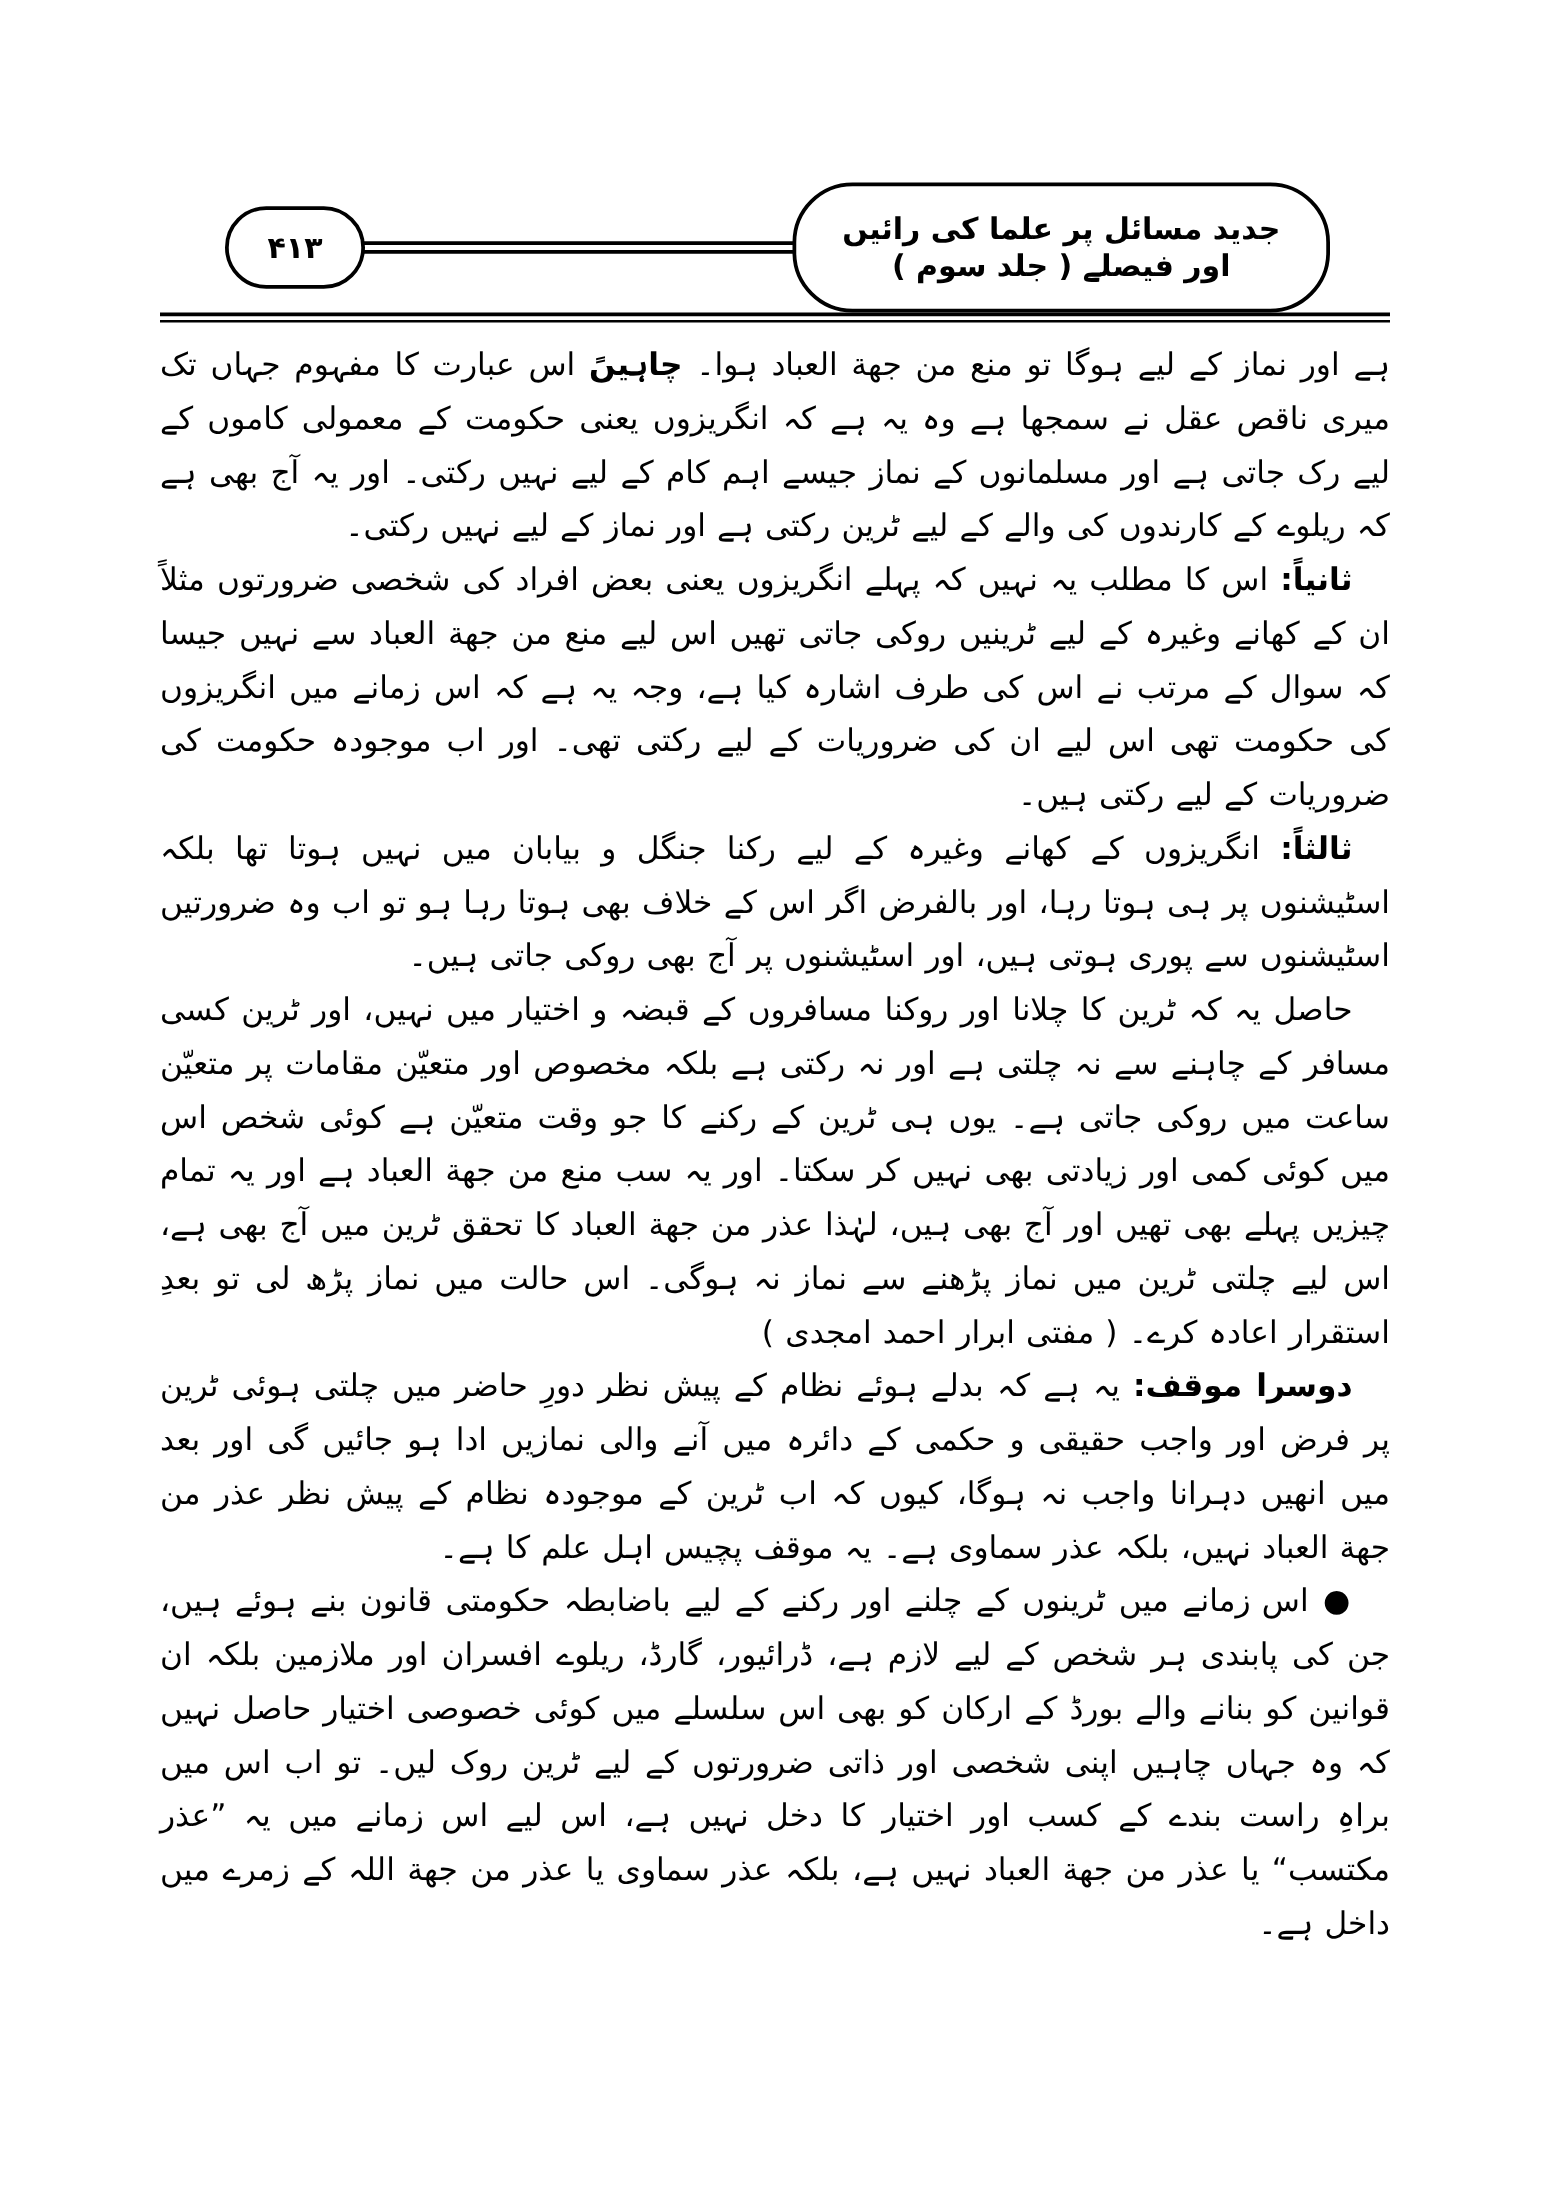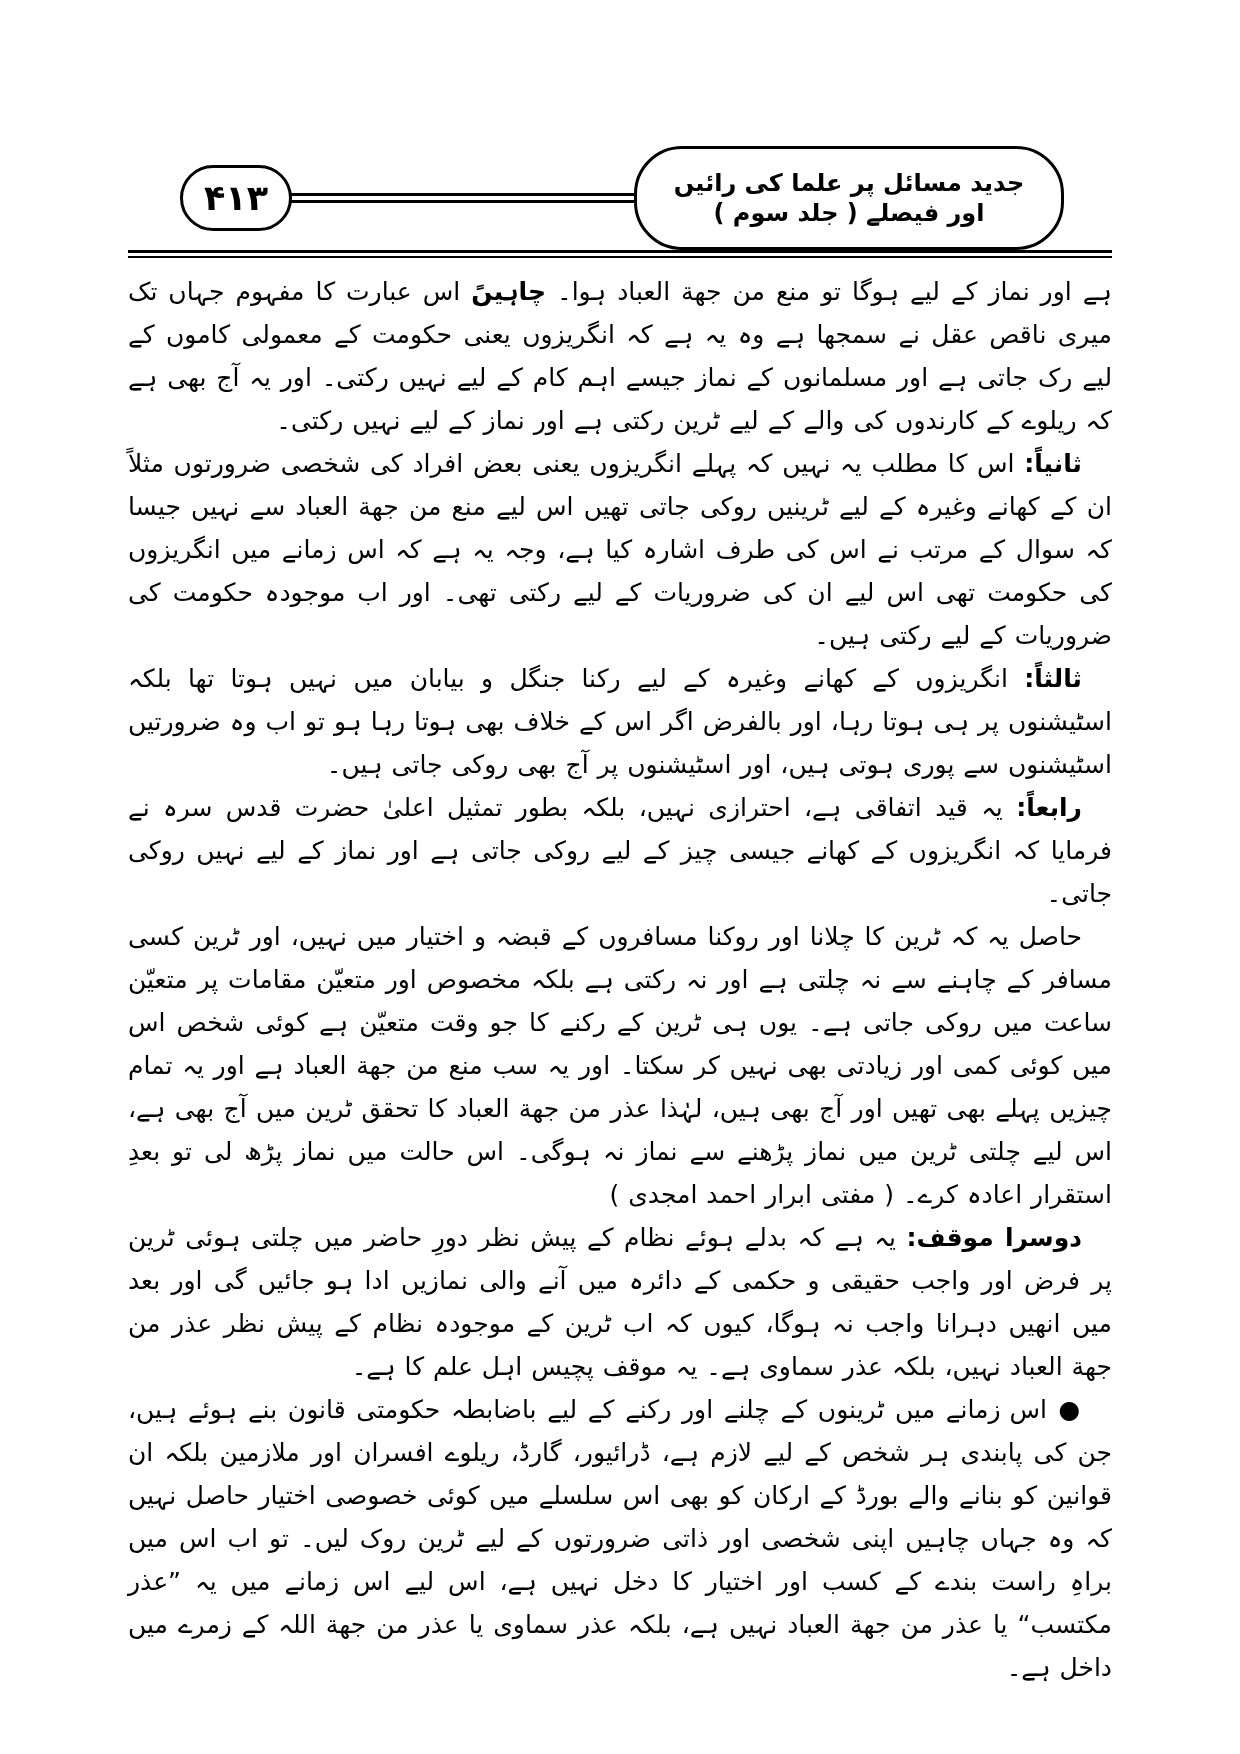--- a/index.html
+++ b/index.html
@@ -35,21 +35,21 @@
     border-radius: 48px;
     background: #fff;
     display: flex;
     align-items: center;
     justify-content: center;
     z-index: 2;
   }
   .pill-pagenum {
     min-width: 112px;
     height: 66px;
-    font-size: 35px;
+    font-size: 24px;
     font-weight: bold;
     padding: 0 18px;
   }
   .pill-title {
     min-width: 340px;
     max-width: 430px;
     height: 104px;
     font-size: 24px;
     font-weight: bold;
     padding: 4px 24px;
@@ -102,19 +102,18 @@
       <span>جدید مسائل پر علما کی رائیں اور فیصلے ( جلد سوم )</span>
     </div>
   </div>
 
   <div class="header-divider"></div>
 
   <main class="body-text" id="body-text">
       <p class="para"><span>ہے اور نماز کے لیے ہوگا تو منع من جهة العباد ہوا۔ </span><span class="lead">چاہیںً</span><span> اس عبارت کا مفہوم جہاں تک میری ناقص عقل نے سمجھا ہے وہ یہ ہے کہ انگریزوں یعنی حکومت کے معمولی کاموں کے لیے رک جاتی ہے اور مسلمانوں کے نماز جیسے اہم کام کے لیے نہیں رکتی۔ اور یہ آج بھی ہے کہ ریلوے کے کارندوں کی والے کے لیے ٹرین رکتی ہے اور نماز کے لیے نہیں رکتی۔</span></p>
       <p class="para indent"><span class="lead">ثانیاً:</span><span> اس کا مطلب یہ نہیں کہ پہلے انگریزوں یعنی بعض افراد کی شخصی ضرورتوں مثلاً ان کے کھانے وغیرہ کے لیے ٹرینیں روکی جاتی تھیں اس لیے منع من جهة العباد سے نہیں جیسا کہ سوال کے مرتب نے اس کی طرف اشارہ کیا ہے، وجہ یہ ہے کہ اس زمانے میں انگریزوں کی حکومت تھی اس لیے ان کی ضروریات کے لیے رکتی تھی۔ اور اب موجودہ حکومت کی ضروریات کے لیے رکتی ہیں۔</span></p>
       <p class="para indent"><span class="lead">ثالثاً:</span><span> انگریزوں کے کھانے وغیرہ کے لیے رکنا جنگل و بیابان میں نہیں ہوتا تھا بلکہ اسٹیشنوں پر ہی ہوتا رہا، اور بالفرض اگر اس کے خلاف بھی ہوتا رہا ہو تو اب وہ ضرورتیں اسٹیشنوں سے پوری ہوتی ہیں، اور اسٹیشنوں پر آج بھی روکی جاتی ہیں۔</span></p>
-      <p class="para indent"><span class="lead">رابعاً:</span><span> یہ قید اتفاقی ہے، احترازی نہیں، بلکہ بطور تمثیل اعلیٰ حضرت قدس سرہ نے فرمایا کہ انگریزوں کے کھانے جیسی چیز کے لیے روکی جاتی ہے اور نماز کے لیے نہیں روکی جاتی۔</span></p>
       <p class="para indent"><span>حاصل یہ کہ ٹرین کا چلانا اور روکنا مسافروں کے قبضہ و اختیار میں نہیں، اور ٹرین کسی مسافر کے چاہنے سے نہ چلتی ہے اور نہ رکتی ہے بلکہ مخصوص اور متعیّن مقامات پر متعیّن ساعت میں روکی جاتی ہے۔ یوں ہی ٹرین کے رکنے کا جو وقت متعیّن ہے کوئی شخص اس میں کوئی کمی اور زیادتی بھی نہیں کر سکتا۔ اور یہ سب منع من جهة العباد ہے اور یہ تمام چیزیں پہلے بھی تھیں اور آج بھی ہیں، لہٰذا عذر من جهة العباد کا تحقق ٹرین میں آج بھی ہے، اس لیے چلتی ٹرین میں نماز پڑھنے سے نماز نہ ہوگی۔ اس حالت میں نماز پڑھ لی تو بعدِ استقرار اعادہ کرے۔ ( مفتی ابرار احمد امجدی )</span></p>
       <p class="para indent"><span class="lead">دوسرا موقف:</span><span> یہ ہے کہ بدلے ہوئے نظام کے پیش نظر دورِ حاضر میں چلتی ہوئی ٹرین پر فرض اور واجب حقیقی و حکمی کے دائرہ میں آنے والی نمازیں ادا ہو جائیں گی اور بعد میں انھیں دہرانا واجب نہ ہوگا، کیوں کہ اب ٹرین کے موجودہ نظام کے پیش نظر عذر من جهة العباد نہیں، بلکہ عذر سماوی ہے۔ یہ موقف پچیس اہل علم کا ہے۔</span></p>
       <p class="para indent"><span class="lead">●  </span><span>اس زمانے میں ٹرینوں کے چلنے اور رکنے کے لیے باضابطہ حکومتی قانون بنے ہوئے ہیں، جن کی پابندی ہر شخص کے لیے لازم ہے، ڈرائیور، گارڈ، ریلوے افسران اور ملازمین بلکہ ان قوانین کو بنانے والے بورڈ کے ارکان کو بھی اس سلسلے میں کوئی خصوصی اختیار حاصل نہیں کہ وہ جہاں چاہیں اپنی شخصی اور ذاتی ضرورتوں کے لیے ٹرین روک لیں۔ تو اب اس میں براہِ راست بندے کے کسب اور اختیار کا دخل نہیں ہے، اس لیے اس زمانے میں یہ ”عذر مکتسب“ یا عذر من جهة العباد نہیں ہے، بلکہ عذر سماوی یا عذر من جهة اللہ کے زمرے میں داخل ہے۔</span></p>
     </main>
 
 </div>
 
 </body></html>

